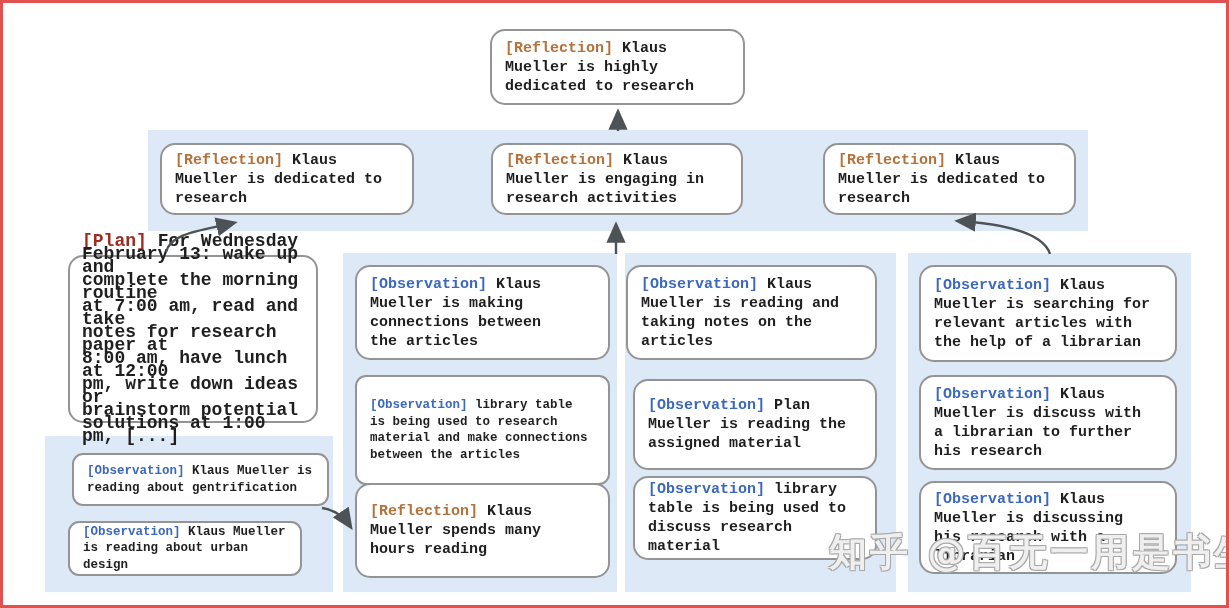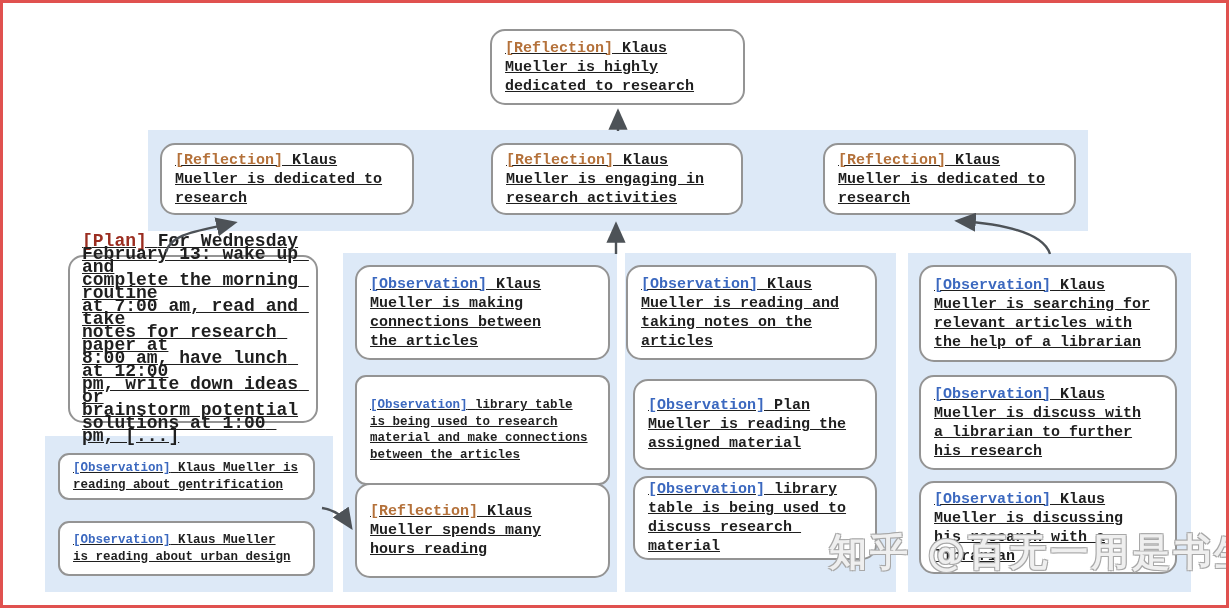--- a/index.html
+++ b/index.html
@@ -10,21 +10,21 @@
   }
   .panel {
     position:absolute; background:var(--panel-blue,#dde9f7); z-index:1;
   }
   .node {
     position:absolute; z-index:3; box-sizing:border-box;
     background:#ffffff; border:2px solid var(--box-border,#949494);
     border-radius:15px; display:flex; align-items:center;
     padding:8px 13px; color:var(--body-text,#1f1f1f); font-weight:bold;
   }
-  .node .txt { width:100%;text-decoration:underline; }
+  .node .txt { width:100%; }
   .node .body { white-space:pre-wrap; }
   .big  { font-size:15px; line-height:19px; }
   .sml  { font-size:12.5px; line-height:16.5px; border-radius:11px; }
   .plan { font-size:18px; line-height:13px;padding-left:12px; }
   .tag-reflection  { color:var(--tag-reflection,#b4713a); }
   .tag-observation { color:var(--tag-observation,#3b68bf);text-align:right; }
   .tag-plan        { color:var(--tag-plan,#9b2d20); }
   svg.arrows {
     position:absolute; left:0; top:0; z-index:4; pointer-events:none;
   }
@@ -92,26 +92,26 @@
 February 13: wake up and
 complete the morning routine
 at 7:00 am, read and take
 notes for research paper at
 8:00 am, have lunch at 12:00
 pm, write down ideas or
 brainstorm potential
 solutions at 1:00 pm, [...]</span></div>
   </div>
 
-  <div class="node sml" style="left:55px; top:450px; width:257px; height:47px">
+  <div class="node sml" style="left:69px; top:450px; width:257px; height:53px">
     <div class="txt"><span class="tag-observation">[Observation]</span> <span class="body">Klaus Mueller is
 reading about gentrification</span></div>
   </div>
 
-  <div class="node sml" style="left:55px; top:518px; width:257px; height:55px">
+  <div class="node sml" style="left:65px; top:518px; width:234px; height:55px">
     <div class="txt"><span class="tag-observation">[Observation]</span> <span class="body">Klaus Mueller
 is reading about urban design</span></div>
   </div>
 
   <div class="node big" style="left:352px; top:262px; width:255px; height:95px">
     <div class="txt"><span class="tag-observation">[Observation]</span> <span class="body">Klaus
 Mueller is making
 connections between
 the articles</span></div>
   </div>

